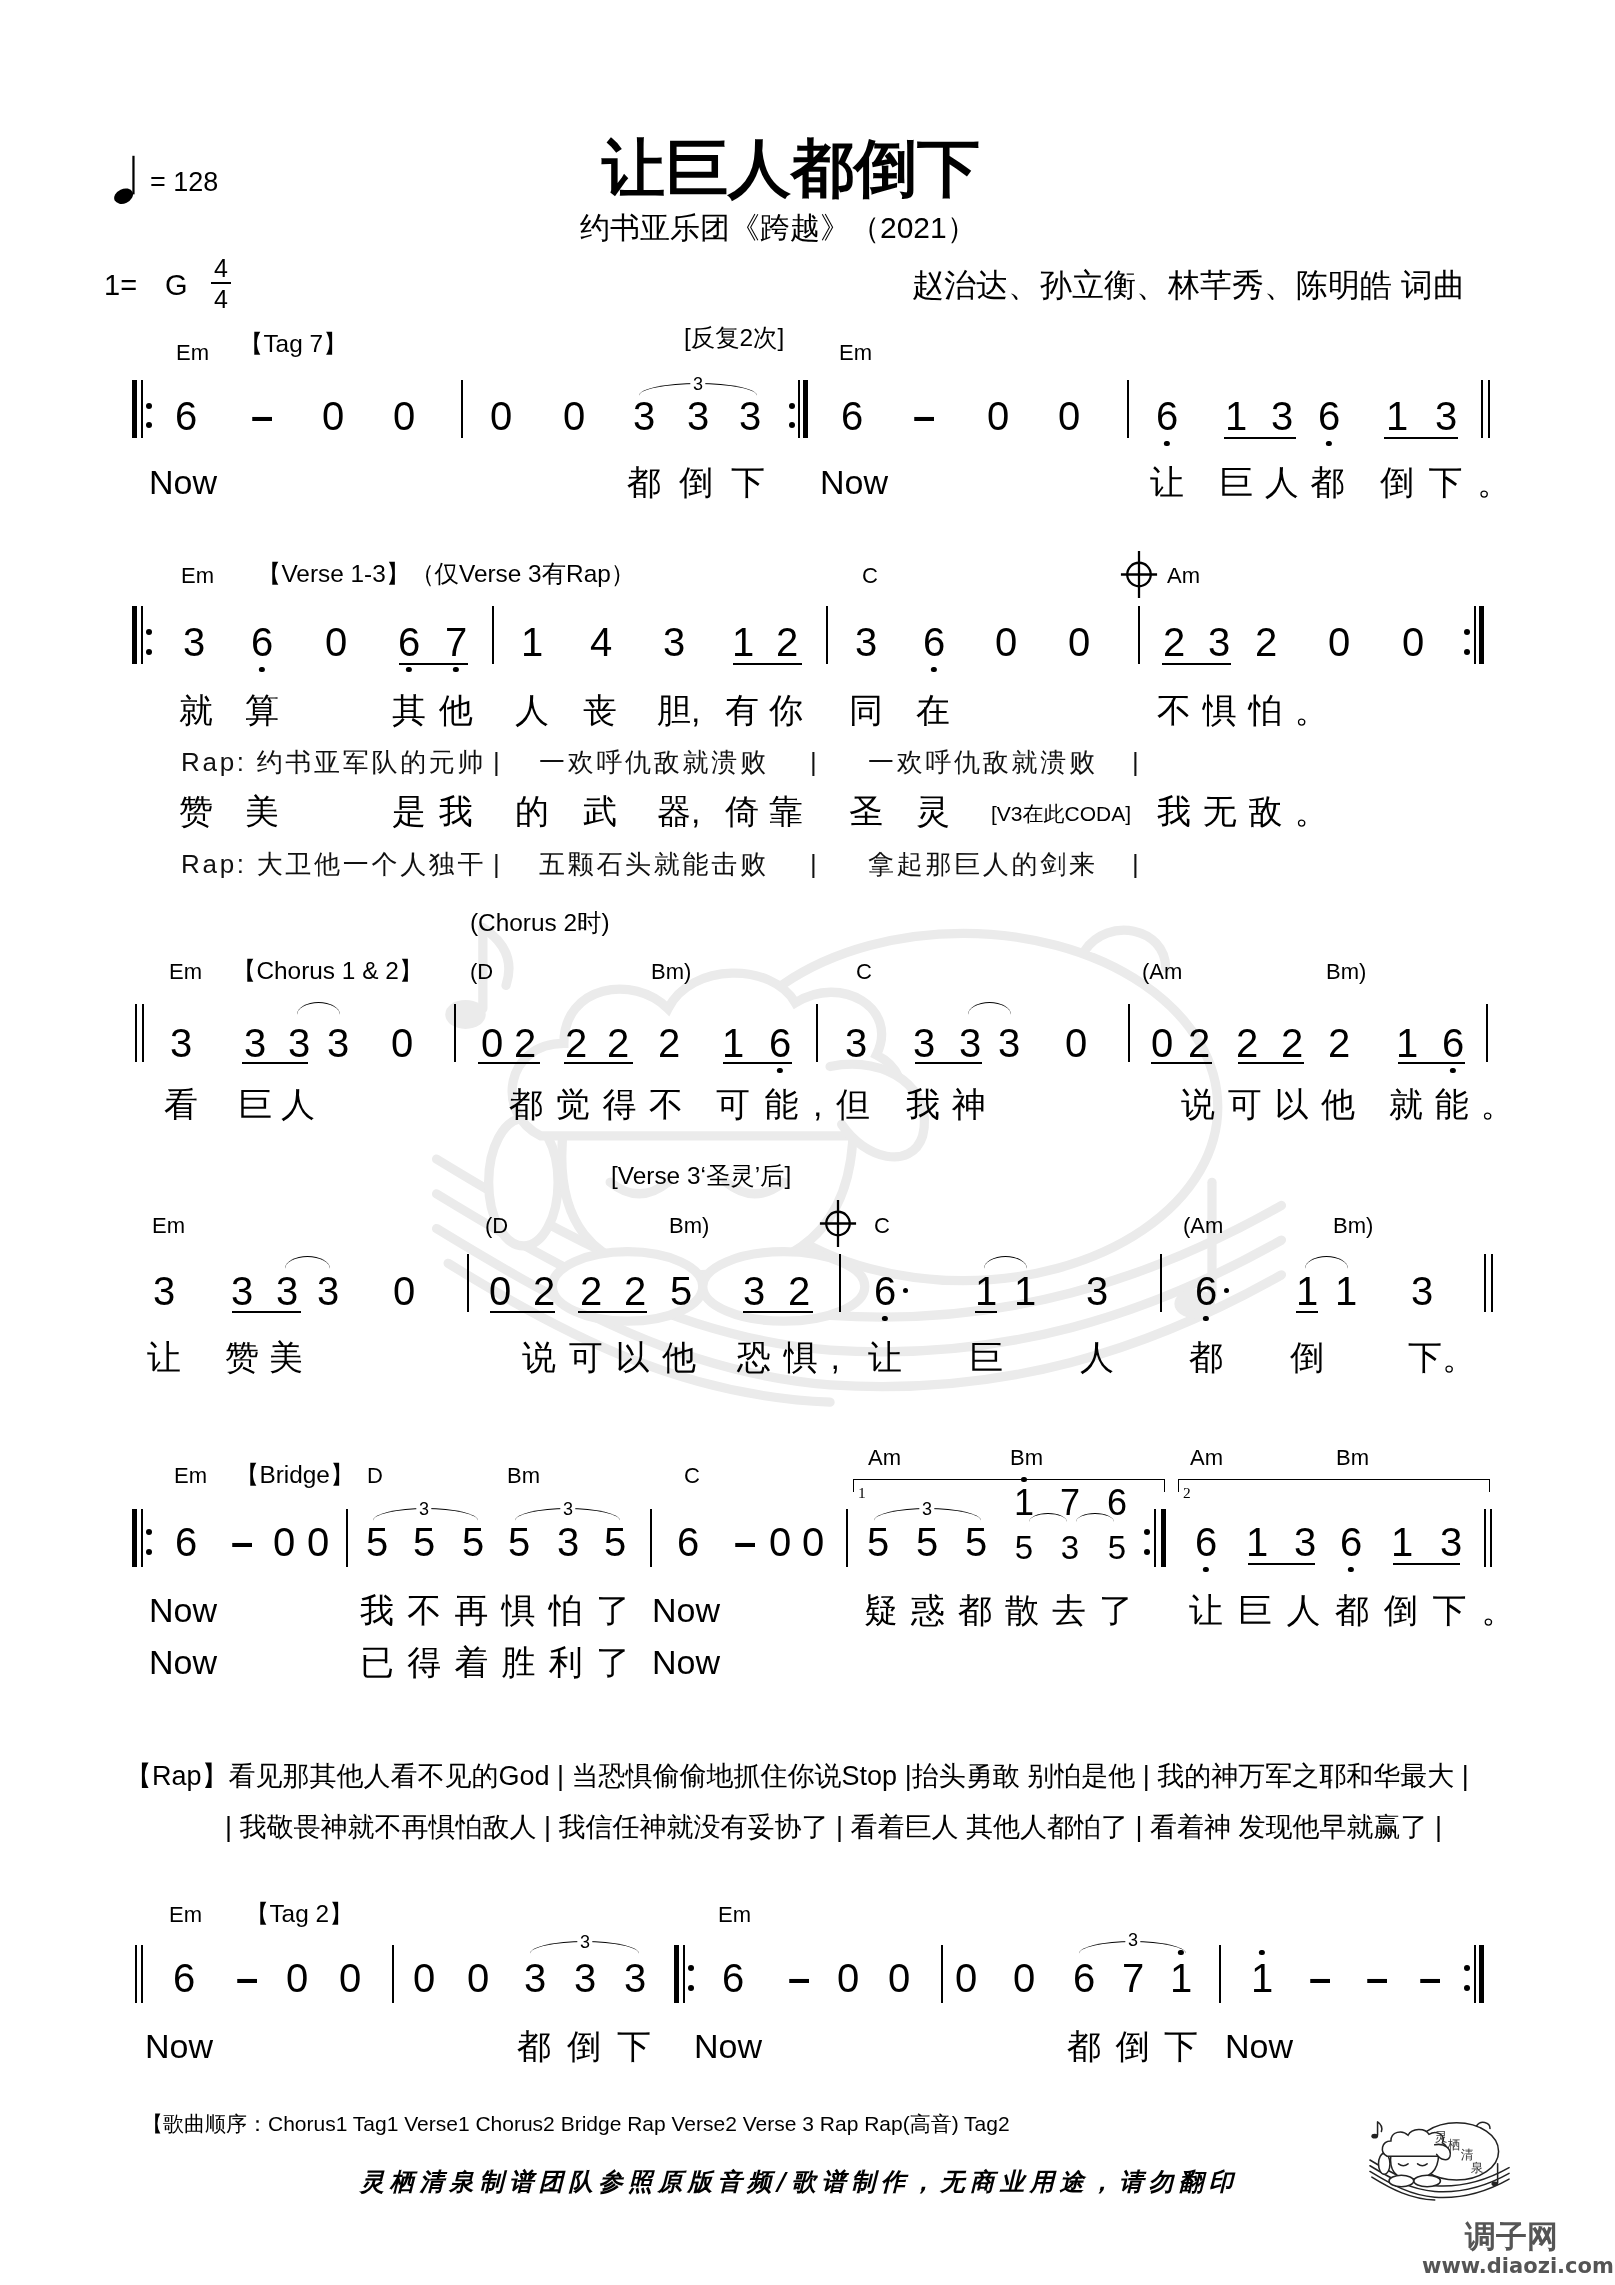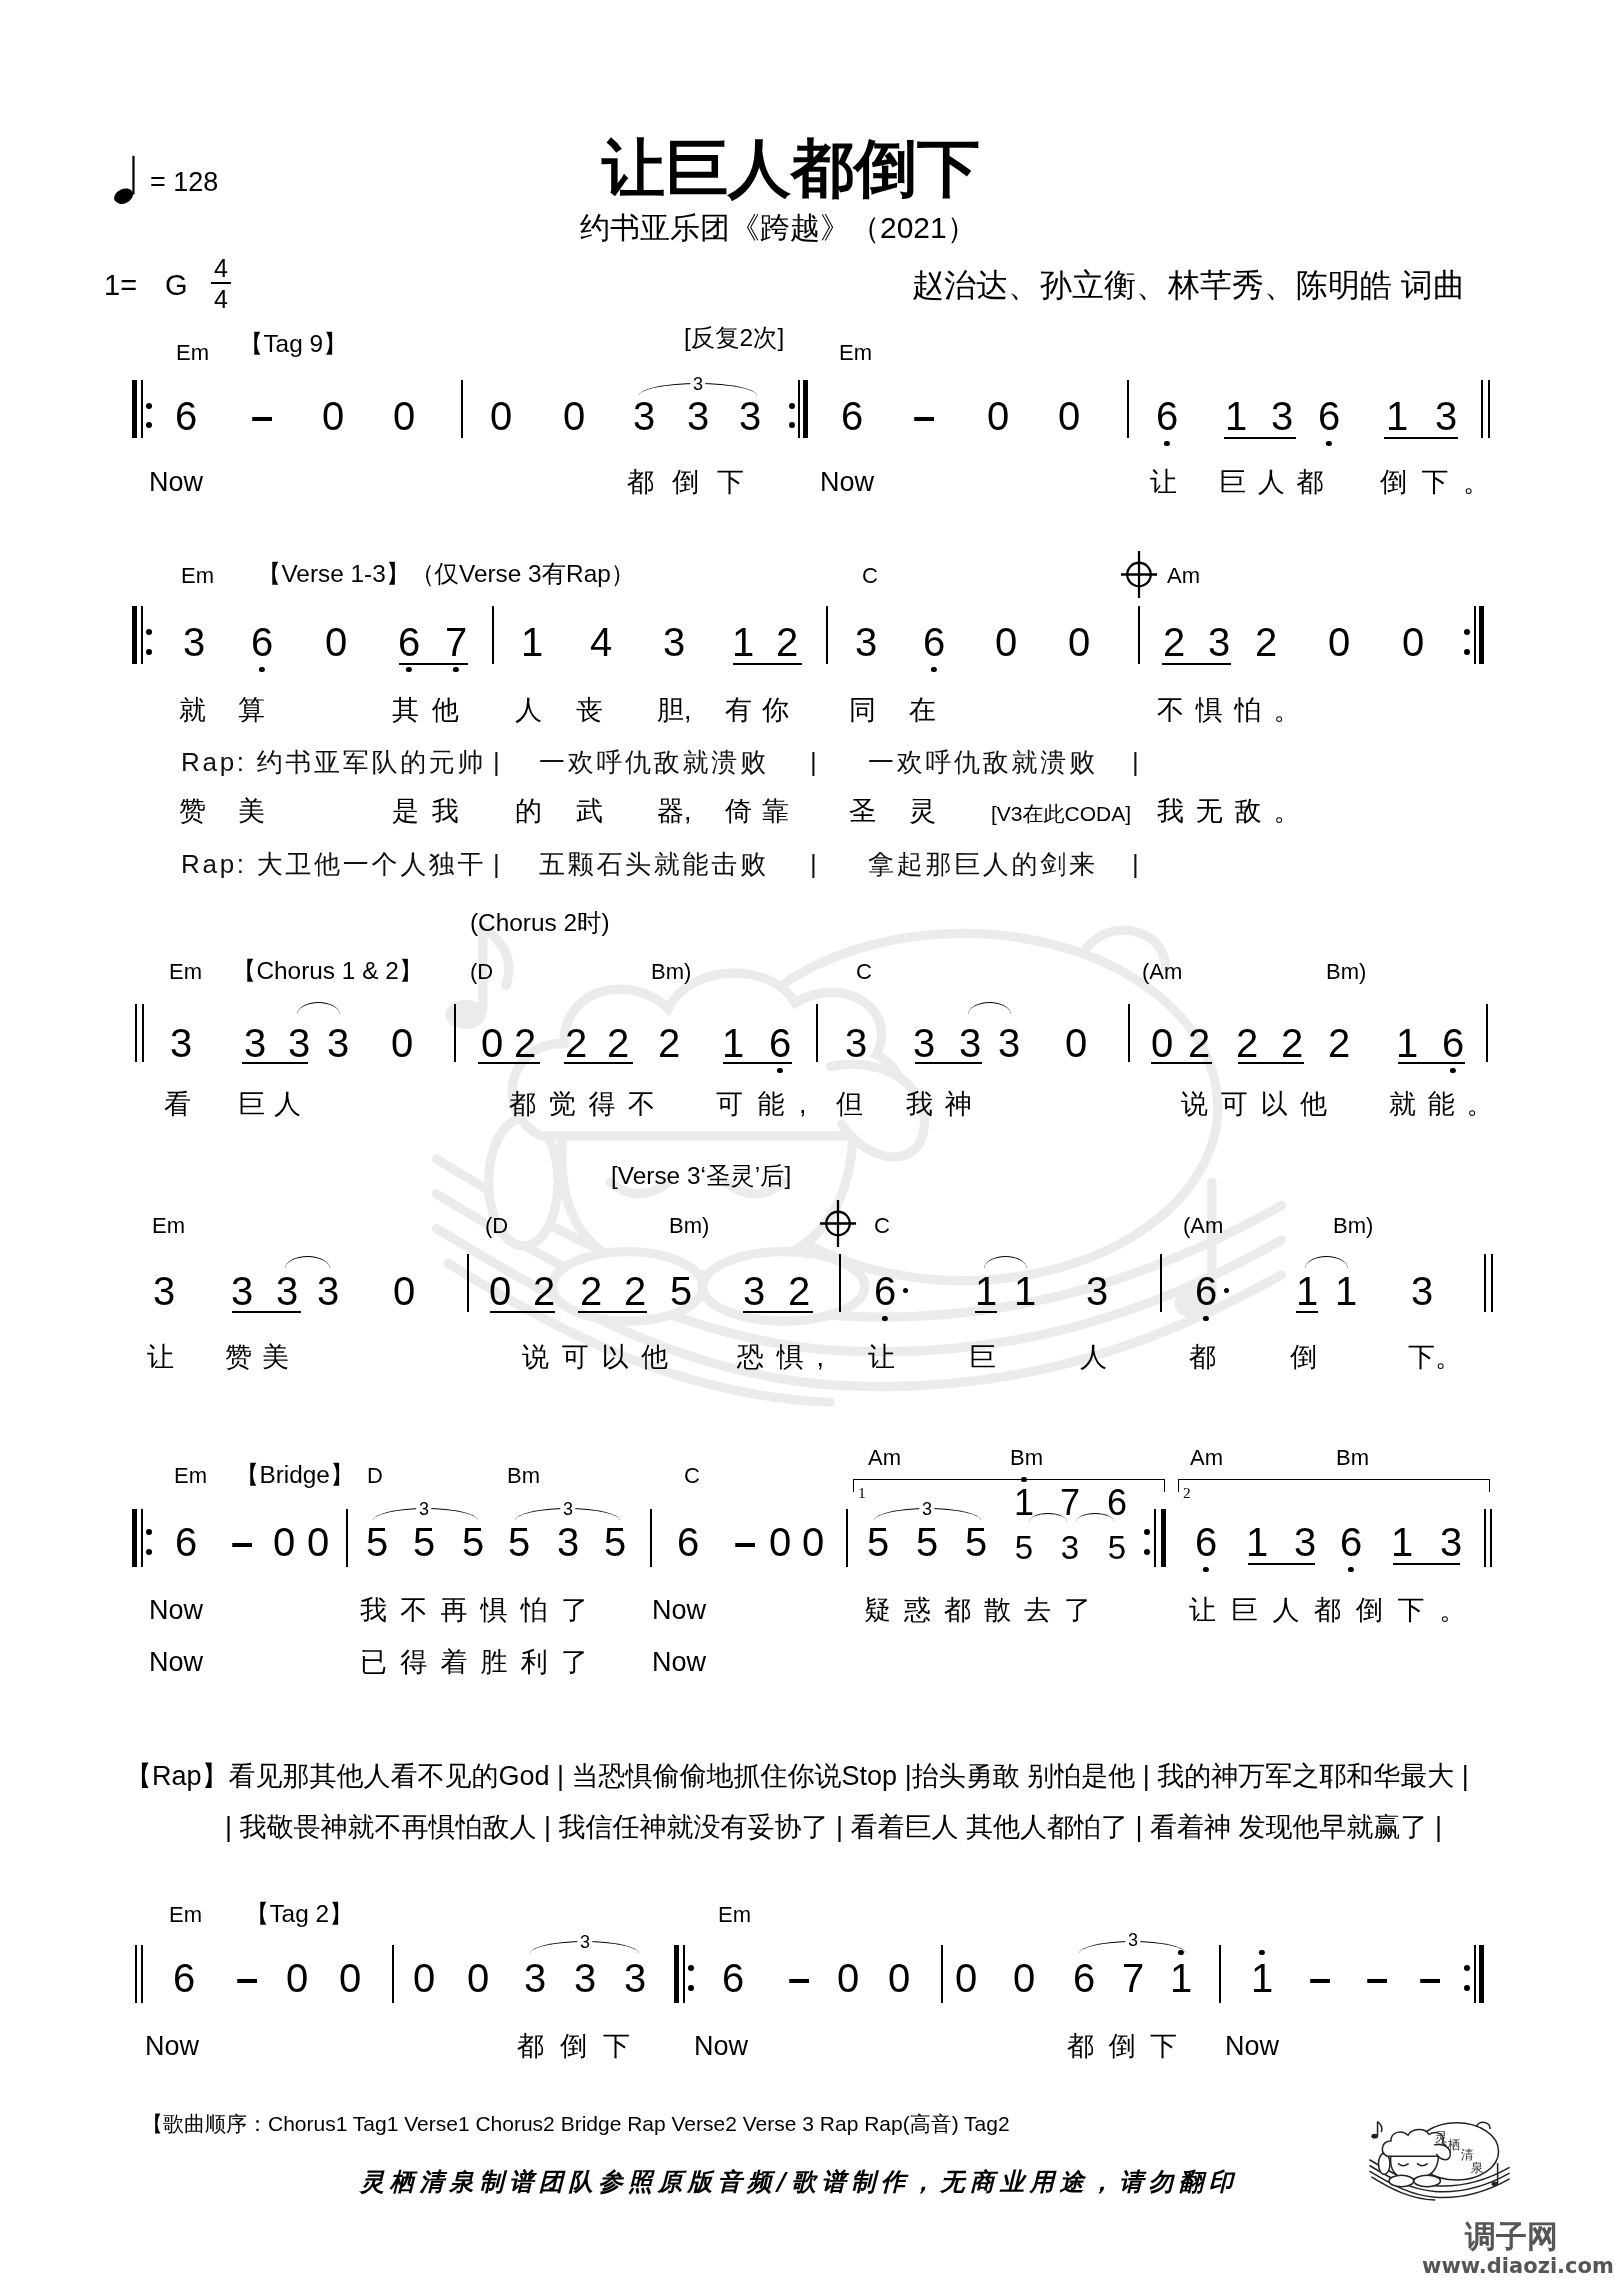--- a/index.html
+++ b/index.html
@@ -9,21 +9,21 @@
 .t{transform:translateY(-50%)}
 .c{transform:translate(-50%,-50%)}
 .n{position:absolute;transform:translate(-50%,-50%);font-size:40px;line-height:40px;white-space:nowrap;font-family:"Liberation Sans","DejaVu Sans",sans-serif}
 .n.lo::after{content:"";position:absolute;left:50%;margin-left:-2.7px;bottom:-10px;width:5.4px;height:5.4px;border-radius:50%;background:#000}
 .n.hi::before{content:"";position:absolute;left:50%;margin-left:-2.7px;top:-8.1px;width:5.4px;height:5.4px;border-radius:50%;background:#000}
 .n.sm{font-size:33px;line-height:33px}
 .n.up{font-size:36px;line-height:36px}
 .n.dash{font-weight:bold}
 .ch{font-size:22px}
 .lbl{font-size:24.4px}
-.ly{font-size:27px}
+.ly{font-size:34px}
 .rap{font-size:26px;letter-spacing:2.7px;color:#111}
 .bar{position:absolute;width:1.8px;height:58px;background:#000}
 .bar.thick{width:5.4px}
 .rdot{position:absolute;width:6.3px;height:6.3px;border-radius:50%;background:#000}
 .adot{position:absolute;width:5.4px;height:5.4px;border-radius:50%;background:#000}
 .ul{position:absolute;height:1.8px;background:#000}
 .arc{position:absolute;height:12.7px;border-top:1.8px solid #000;border-radius:50% 50% 0 0/100% 100% 0 0}
 .tup{font-size:18px;background:#fff;padding:0 2.7px}
 .volta{position:absolute;height:12.7px;border-top:1.8px solid #000;border-left:1.8px solid #000;border-right:1.8px solid #000}
 .vnum{font-size:15.4px;font-family:"Liberation Serif",serif}
@@ -77,21 +77,21 @@
     <span class="a t" style="left:104px;top:285px;font-size:29px">1=</span>
     <span class="a t" style="left:165px;top:285px;font-size:29px">G</span>
     <span class="a c" style="left:221px;top:268px;font-size:25px">4</span>
     <i class="ul" style="left:211px;top:282px;width:20px"></i>
     <span class="a c" style="left:221px;top:299px;font-size:25px">4</span>
     <span class="a t" style="left:912px;top:285px;font-size:32px">赵治达、孙立衡、林芊秀、陈明皓 词曲</span>
   </div>
 
   <div>
     <span class="a t ch" style="left:176px;top:353px">Em</span>
-    <span class="a t lbl" style="left:239px;top:344px">【Tag 9】</span>
+    <span class="a t lbl" style="left:239px;top:344px">【Tag 7】</span>
     <span class="a t lbl" style="left:684px;top:338px">[反复2次]</span>
     <span class="a t ch" style="left:839px;top:353px">Em</span>
 
     <i class="bar thick" style="left:132px;top:380px"></i>
     <i class="bar" style="left:141px;top:380px"></i>
     <i class="rdot" style="left:146px;top:403px"></i>
     <i class="rdot" style="left:146px;top:422px"></i>
 
     <span class="n" style="left:186px;top:416px">6</span>
     <span class="n dash" style="left:262px;top:416px">–</span>

